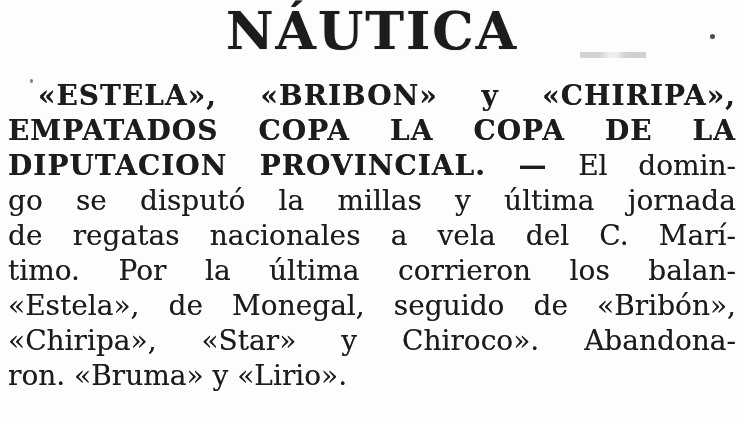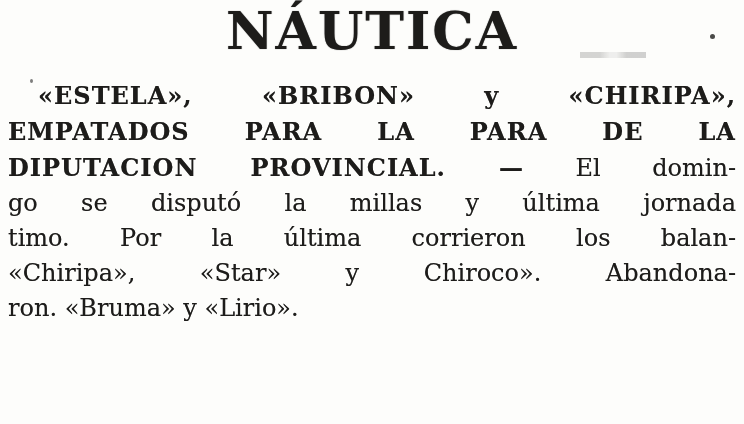--- a/index.html
+++ b/index.html
@@ -20,21 +20,21 @@
     font-size: 52px;
     line-height: 62px;
     letter-spacing: 2px;
     margin: 0;
     text-shadow: 0 0 1px rgba(20,20,20,.6);
   }
   .article-body {
     margin: 16px 8px 0 8px; 
   }
   .line {
-    font-size: 24px;
+    font-size: 28px;
     line-height: 35px;
     text-align: justify;
     text-align-last: justify;
     -moz-text-align-last: justify;
     white-space: normal;
     overflow: hidden;
     text-shadow: 0 0 0.6px rgba(25,25,25,.55);
   }
   .line.first { text-indent: 30px; }
   .line.last { text-align-last: left; -moz-text-align-last: left; }
@@ -61,30 +61,32 @@
 <body>
 
 <div class="page">
 
   <h1 class="title">NÁUTICA</h1>
 
   <div class="article-body">
 
     <div class="line first"><span class="bold">«ESTELA», «BRIBON» y «CHIRIPA»,</span></div>
 
-    <div class="line"><span class="bold">EMPATADOS PARA LA PARA DE LA</span></div>
+    <div class="line"><span class="bold">EMPATADOS COPA LA COPA DE LA</span></div>
 
     <div class="line"><span class="bold">DIPUTACION PROVINCIAL. —</span> <span class="reg">El domin-</span></div>
 
     <div class="line"><span class="reg">go se disputó la millas y última jornada</span></div>
 
+    <div class="line"><span class="reg">de regatas nacionales a vela del C. Marí-</span></div>
 
     <div class="line"><span class="reg">timo. Por la última corrieron los balan-</span></div>
 
 
+    <div class="line"><span class="reg">«Estela», de Monegal, seguido de «Bribón»,</span></div>
 
     <div class="line"><span class="reg">«Chiripa», «Star» y Chiroco». Abandona-</span></div>
 
     <div class="line last"><span class="reg">ron. «Bruma» y «Lirio».</span></div>
 
   </div>
 
   <div class="speck speck-a"></div>
   <div class="speck speck-b"></div>
   <div class="smudge"></div>

